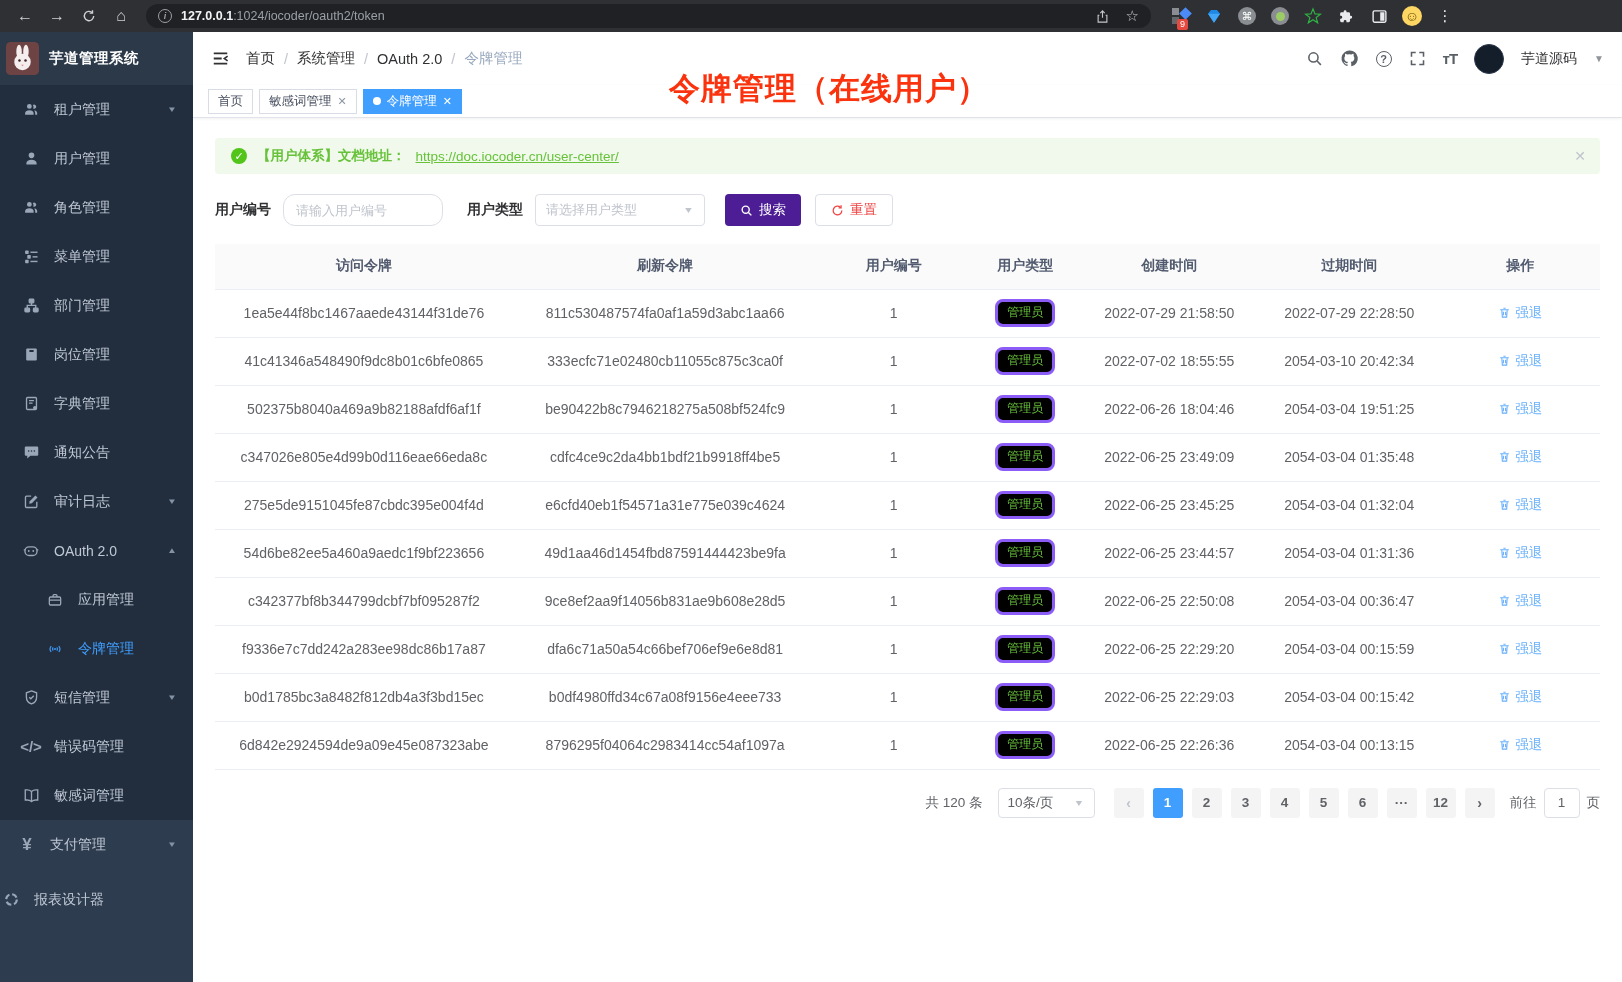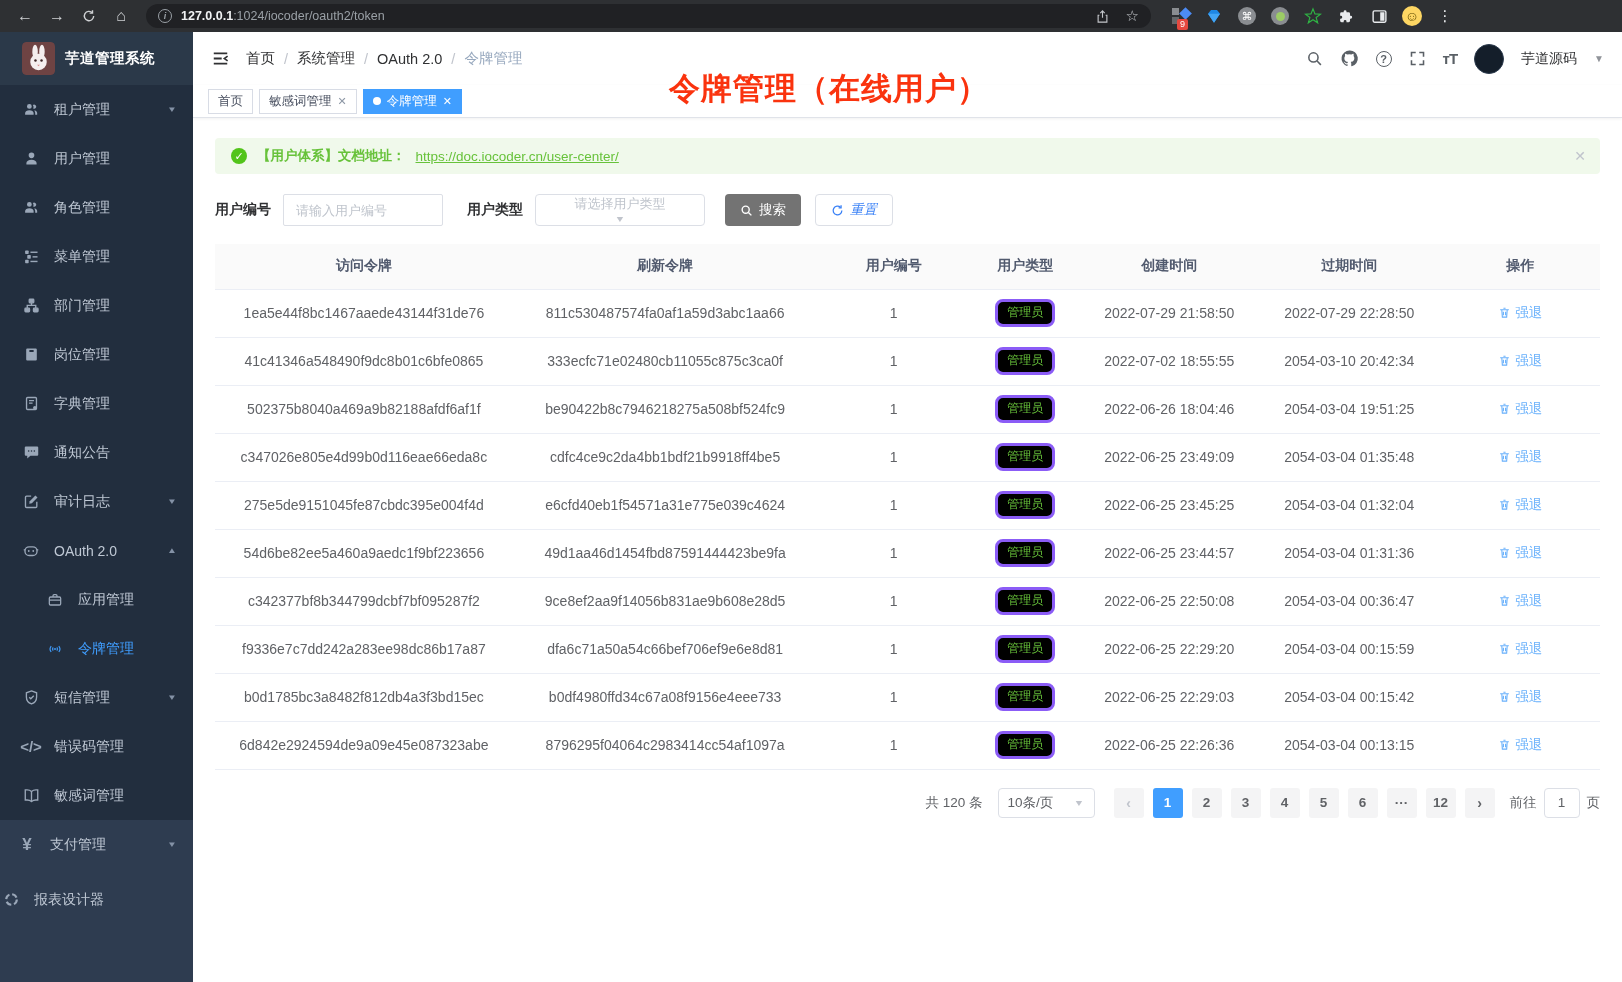--- a/index.html
+++ b/index.html
@@ -21,21 +21,21 @@
   .diamond { position:absolute; right:1px; top:3px; width:9px; height:9px; background:#4c8bf5; transform:rotate(45deg); }
   .circle-ext { width:18px; height:18px; border-radius:50%; background:#8a8d91; display:flex; align-items:center; justify-content:center; color:#fff; font-size:11px; }
   .inner-dot { width:9px; height:9px; border-radius:50%; background:#9ccc65; }
   .emoji-face { width:20px; height:20px; border-radius:50%; background:#fdd663; color:#5f4b00; display:flex; align-items:center; justify-content:center; font-size:14px; }
 
   
   .app { display:flex; height:950px; }
 
   
   .sidebar { width:193px; background:#222e3e; display:flex; flex-direction:column; flex-shrink:0; }
-  .logo-bar { height:53px; background:#2b3949; display:flex; align-items:center; padding:0 22px; gap:10px; }
+  .logo-bar { height:53px; background:#2b3949; display:flex; align-items:center; padding:0 6px; gap:10px; }
   .logo-img { width:33px; height:33px; border-radius:4px; flex-shrink:0; }
   .logo-title { color:#fff; font-size:14.5px; font-weight:700; letter-spacing:.5px; white-space:nowrap; }
   .menu { flex:0 0 auto; }
   .menu-item { height:49px; display:flex; align-items:center; padding:0 16px 0 22px; color:#bfc8d4; font-size:14px; cursor:pointer; }
   .menu-item .mi-icon { width:18px; height:18px; margin-right:14px; color:#9aa7b8; display:flex; align-items:center; justify-content:center; flex-shrink:0; font-size:15px; }
   .menu-item.child { padding-left:46px; }
   .menu-item.active { color:#409eff; }
   .menu-item.active .mi-icon { color:#409eff; }
   .mi-chevron { margin-left:auto; color:#8492a6; font-size:10px; transform:scaleY(.8); }
   .sidebar-bottom { flex:1; background:#2e3c50; }
@@ -72,28 +72,28 @@
   .content { flex:1; padding:20px 22px 0; overflow:hidden; }
   .alert { height:36px; background:#f0f9eb; border-radius:4px; display:flex; align-items:center; padding:0 16px; gap:10px; margin-bottom:20px; position:relative; }
   .check-circle { width:16px; height:16px; border-radius:50%; background:#52c41a; color:#fff; font-size:11px; display:flex; align-items:center; justify-content:center; flex-shrink:0; }
   .alert-text { font-size:13.5px; color:#67c23a; font-weight:700; }
   .alert-link { font-size:13.5px; color:#67c23a; cursor:pointer; font-weight:400;text-decoration:underline; }
   .alert-close { position:absolute; right:14px; color:#c0c4cc; font-size:14px; cursor:pointer; }
 
   
   .filters { display:flex; align-items:center; gap:10px; margin-bottom:18px; }
   .f-label { font-size:14px; font-weight:700; color:#303133; margin-right:2px; }
-  .f-input { width:160px; height:32px; border:1px solid #dcdfe6; border-radius:2px; padding:0 12px; font-size:13px; color:#606266; outline:none; font-family:inherit; }
+  .f-input { width:160px; height:32px; border:1px solid #dcdfe6; border-radius:12px; padding:0 12px; font-size:13px; color:#606266; outline:none; font-family:inherit; }
   .f-input::placeholder { color:#bfc4cc; }
-  .f-select { width:170px; height:32px; border:1px solid #dcdfe6; border-radius:4px; padding:0 10px; display:flex; align-items:center; justify-content:space-between; cursor:pointer;flex-direction:column; }
+  .f-select { width:170px; height:32px; border:1px solid #dcdfe6; border-radius:4px; padding:0 10px; display:flex; align-items:center; justify-content:space-between; cursor:pointer; }
   .f-select .sel-ph { font-size:13px; color:#bfc4cc; }
   .sel-caret { color:#c0c4cc; font-size:11px; transform:scaleY(.8); }
   .btn { height:32px; border-radius:4px; border:none; display:flex; align-items:center; gap:6px; padding:0 15px; font-size:13.5px; cursor:pointer; font-family:inherit; margin-left:4px; }
-  .btn-primary { background:#737373; color:#fff; }
-  .btn-plain { background:#fff; color:#3b82f6; border:1px solid #dcdfe6;font-style:italic; }
+  .btn-primary { background:#4c1d95; color:#fff; }
+  .btn-plain { background:#fff; color:#ef4444; border:1px solid #dcdfe6; }
 
   
   table { width:100%; border-collapse:collapse; table-layout:fixed; }
   thead th { height:45px; background:#fafafa; font-size:14px; font-weight:700; color:#515a6e; border-bottom:1px solid #ebeef5; }
   tbody td { height:48px; text-align:center; font-size:14px; color:#606266; border-bottom:1px solid #ebeef5; overflow:hidden; white-space:nowrap; }
   .tag-success { display:inline-block; padding:3px 9px; font-size:12px; color:#67c23a; background:#000000; border:3px solid #8b5cf6; border-radius:8px; line-height:1.3; }
   .action-link { color:#68b0fb; display:inline-flex; align-items:center; gap:4px; font-size:13.5px; cursor:pointer; }
 
   
   .pagination { display:flex; align-items:center; justify-content:flex-end; gap:9px; margin-top:18px; font-size:13.5px; color:#606266; }

